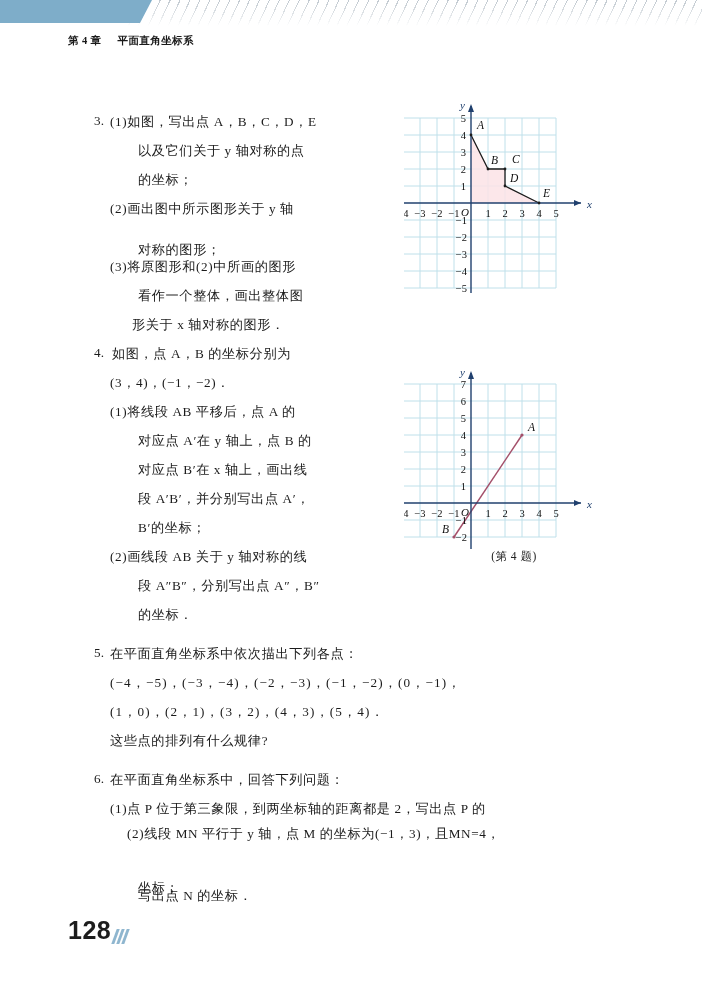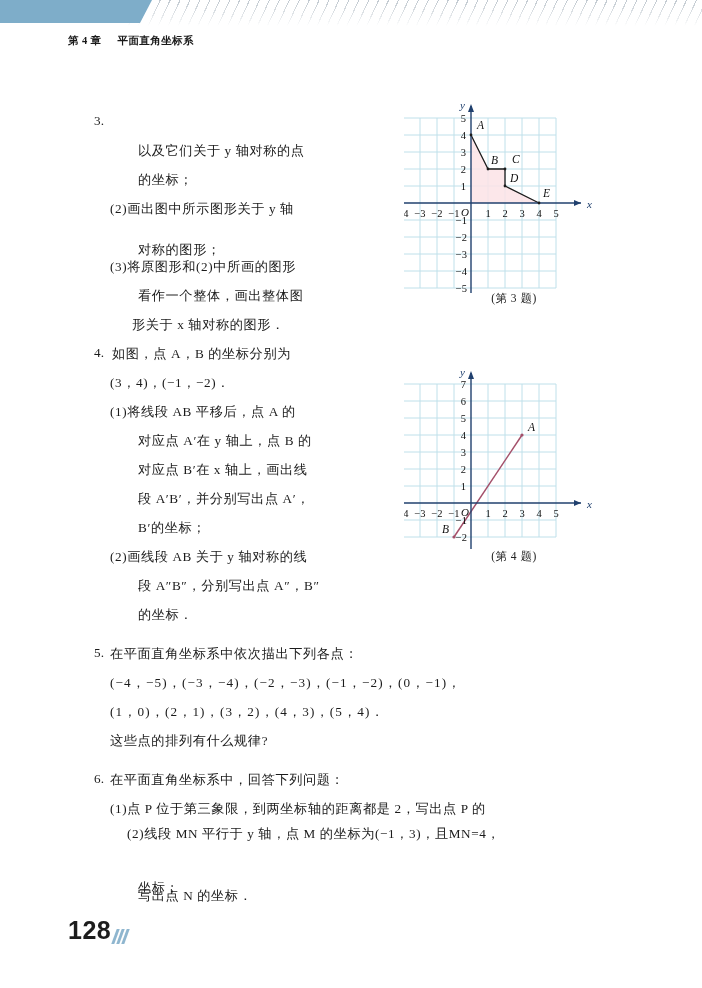--- a/index.html
+++ b/index.html
@@ -116,20 +116,23 @@
 <div class="running-head">
   <span>第 4 章</span>
   <span class="rh-gap"></span>
   <span>平面直角坐标系</span>
 </div>
 
 <div class="content">
 
   <div class="q-num" style="left:82px; top:113px; width:22px;">3.</div>
 
+  <div class="line" style="left:110px; top:113px;">
+    <span>(1)</span><span>如图，写出点 A，B，C，D，E</span>
+  </div>
   <div class="line" style="left:138px; top:142px;">
     <span>以及它们关于 y 轴对称的点</span>
   </div>
   <div class="line" style="left:138px; top:171px;">
     <span>的坐标；</span>
   </div>
   <div class="line" style="left:110px; top:200px;">
     <span>(2)</span><span>画出图中所示图形关于 y 轴</span>
   </div>
   <div class="line" style="left:138px; top:229px;margin-top:12px;">
@@ -286,21 +289,20 @@
       </g>
 
       <g font-family="Liberation Serif, serif" font-size="11.5" font-style="italic" fill="#111">
         <text x="73" y="33">A</text>
         <text x="87" y="68">B</text>
         <text x="108" y="67">C</text>
         <text x="106" y="86">D</text>
         <text x="139" y="101">E</text>
       </g>
     </svg>
-    <div class="fig-caption" style="left:0; top:195px;">(第 3 题)</div>
   </div>
 
   <div class="figure" style="left:404px; top:337px; width:220px; height:240px;">
     <svg width="220" height="215" viewBox="0 0 220 215">
 
       <g stroke="#bfe0ea" stroke-width="1" fill="none">
 
         <line x1="-18" y1="47" x2="-18" y2="200"></line>
         <line x1="-1" y1="47" x2="-1" y2="200"></line>
         <line x1="16" y1="47" x2="16" y2="200"></line>

